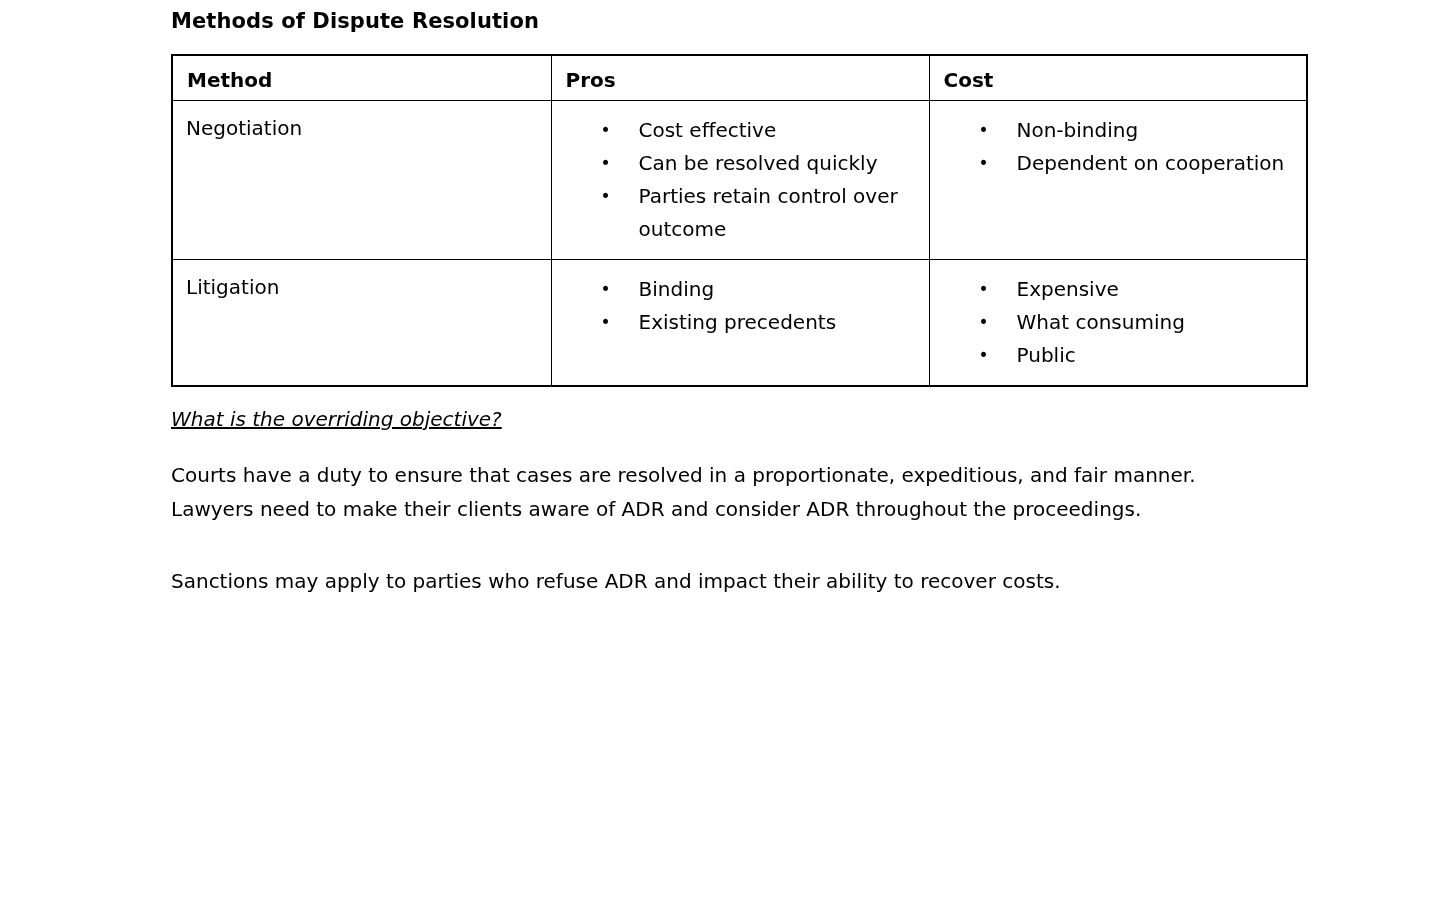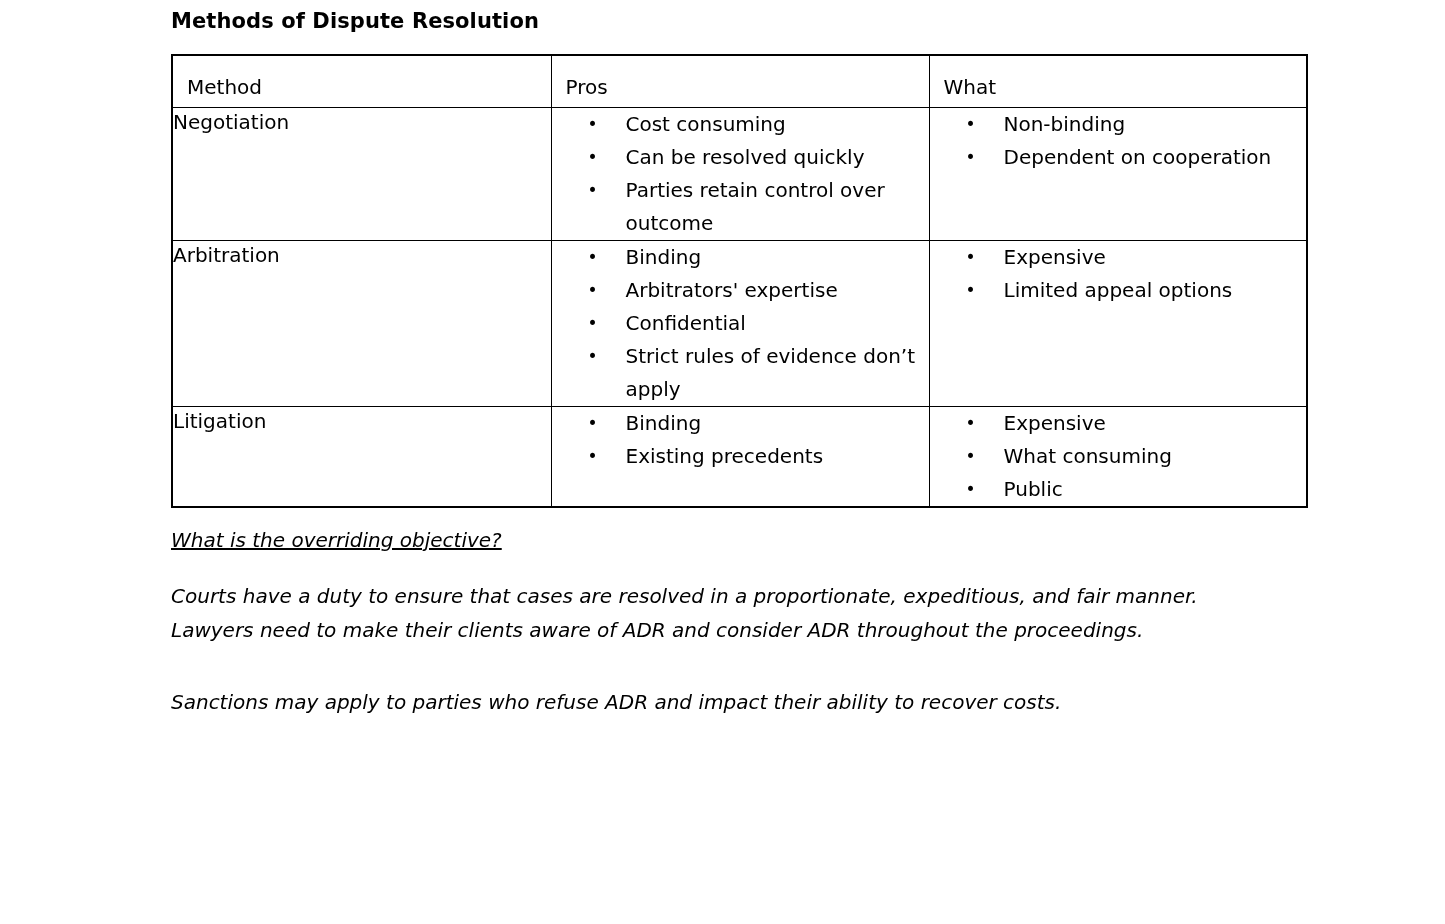--- a/index.html
+++ b/index.html
@@ -33,27 +33,27 @@
     border-collapse: collapse;
     width: 1137px;
     margin-top: 20px;
     table-layout: fixed;
     border: 2px solid #000;
   }
   table.adr-table th,
   table.adr-table td {
     border: 1px solid #000;
     vertical-align: top;
-    padding: 0;
+    padding: 13px;
   }
   table.adr-table thead th {
     font-size: 20px;
-    font-weight: normal;
+    font-weight: bold;
     text-align: left;
-    padding: 18px 0 5px 14px;
+    padding: 11px 0 5px 14px;
     line-height: 26px;
     height: 28px;
   }
   col.c-method { width: 379px; }
   col.c-pros   { width: 378px; }
   col.c-cons   { width: 378px; }
 
   td.method-cell {
     font-size: 20px;
     line-height: 28px;
@@ -87,21 +87,20 @@
     font-size: 20px;
     line-height: 28px;
     margin-top: 18px;
     text-decoration: underline;
   }
   p.body-para {
     font-size: 20px;
     line-height: 34px;
     width: 1030px;
     margin: 25px 0 0 0;
-    font-style: italic;
   }
   p.body-para.second {
     margin-top: 38px;
   }
 </style>
 </head>
 <body>
 
 <div class="page">
 
@@ -110,54 +109,37 @@
   <table class="adr-table">
     <colgroup>
       <col class="c-method">
       <col class="c-pros">
       <col class="c-cons">
     </colgroup>
     <thead>
       <tr>
         <th>Method</th>
         <th>Pros</th>
-        <th>What</th>
+        <th>Cost</th>
       </tr>
     </thead>
     <tbody>
       <tr>
         <td class="method-cell">Negotiation</td>
         <td class="list-cell">
           <ul class="bullets">
-            <li>Cost consuming</li>
+            <li>Cost effective</li>
             <li>Can be resolved quickly</li>
             <li>Parties retain control over outcome</li>
           </ul>
         </td>
         <td class="list-cell">
           <ul class="bullets">
             <li>Non-binding</li>
             <li>Dependent on cooperation</li>
-          </ul>
-        </td>
-      </tr>
-      <tr>
-        <td class="method-cell">Arbitration</td>
-        <td class="list-cell">
-          <ul class="bullets">
-            <li>Binding</li>
-            <li>Arbitrators' expertise</li>
-            <li>Confidential</li>
-            <li>Strict rules of evidence don’t apply</li>
-          </ul>
-        </td>
-        <td class="list-cell">
-          <ul class="bullets">
-            <li>Expensive</li>
-            <li>Limited appeal options</li>
           </ul>
         </td>
       </tr>
       <tr>
         <td class="method-cell">Litigation</td>
         <td class="list-cell">
           <ul class="bullets">
             <li>Binding</li>
             <li>Existing precedents</li>
           </ul>

